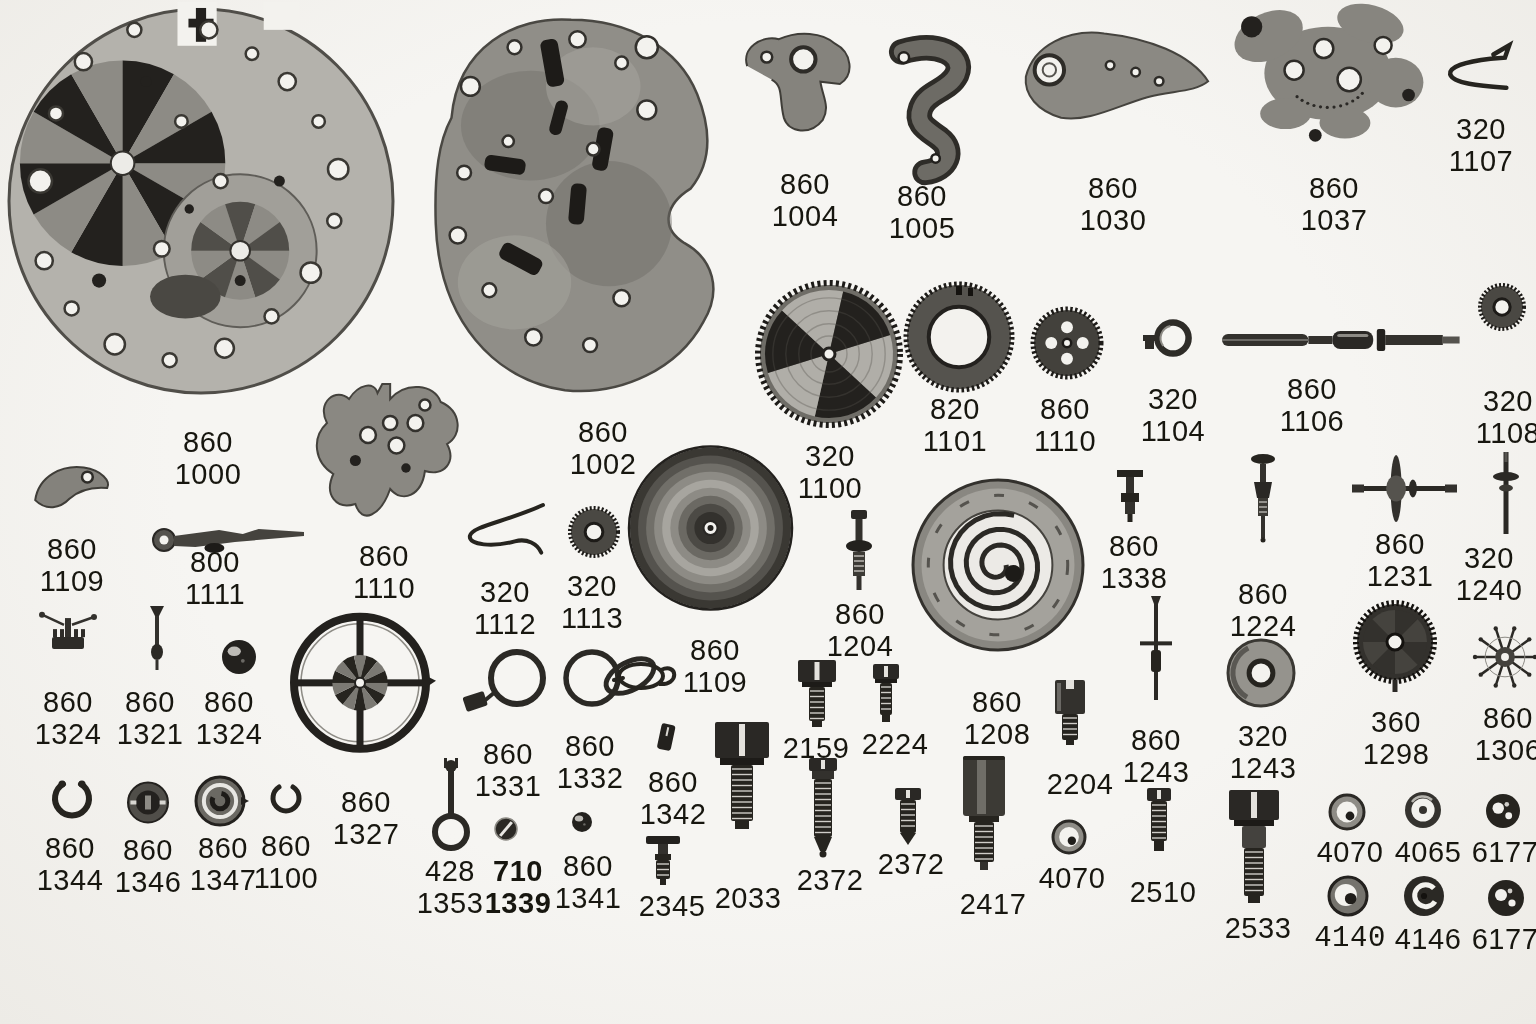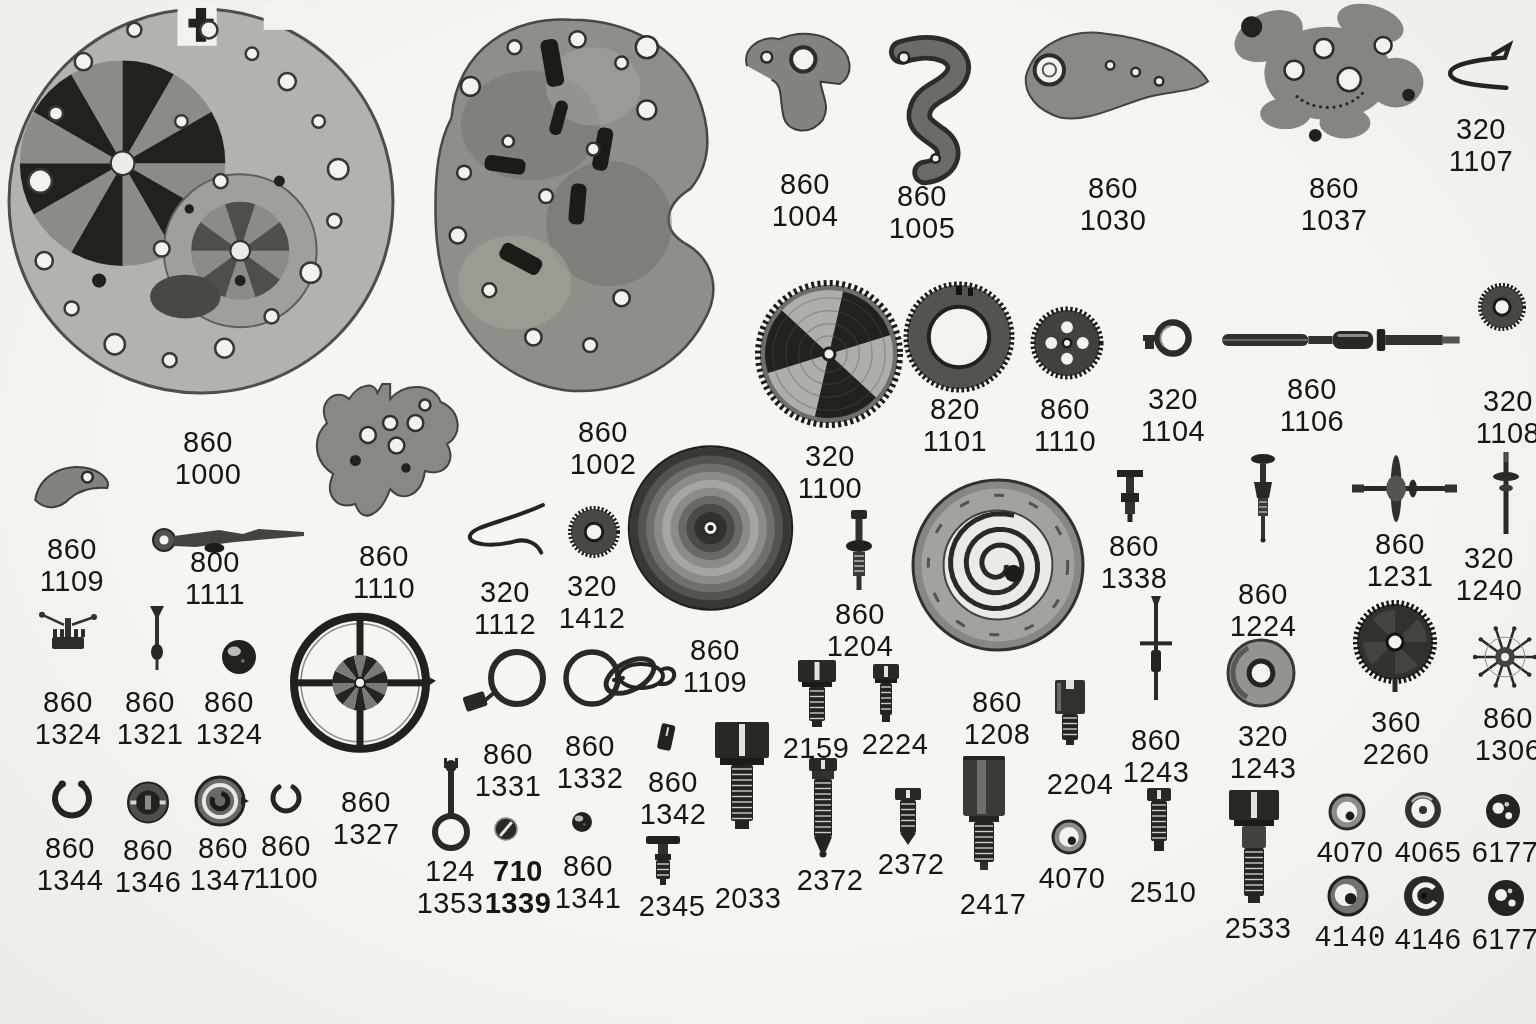--- a/index.html
+++ b/index.html
@@ -337,21 +337,21 @@
       </div>
       <div class="glyph" style="left: 568px; top: 506px; width: 52px; height: 52px;">
         <svg viewBox="0 0 52 52" width="52" height="52">
           <circle cx="26" cy="26" r="23" fill="#4a4843"></circle>
           <circle cx="26" cy="26" r="24" fill="none" stroke="#1d1b18" stroke-width="4" stroke-dasharray="2 2"></circle>
           <circle cx="26" cy="26" r="8.84" fill="#f3f2ee" stroke="#1d1b18" stroke-width="3"></circle>
         </svg>
       </div>
       <div class="plabel" style="left: 592px; top: 570px;">
         <span>320</span>
-        <span>1412</span>
+        <span>1113</span>
       </div>
       <div class="glyph" style="left: 628px; top: 443px; width: 165px; height: 170px;">
         <svg viewBox="0 0 165 170" width="165" height="170">
           <circle cx="82.5" cy="85" r="80.5" fill="#3a3833"></circle>
           <circle cx="82.5" cy="85" r="72.45" fill="#55534e"></circle>
           <circle cx="82.5" cy="85" r="64.4" fill="#716f69"></circle>
           <circle cx="82.5" cy="85" r="56.349999999999994" fill="#8d8b85"></circle>
           <circle cx="82.5" cy="85" r="48.3" fill="#a7a59f"></circle>
           <circle cx="82.5" cy="85" r="40.25" fill="#8d8b85"></circle>
           <circle cx="82.5" cy="85" r="32.199999999999996" fill="#6b6963"></circle>
@@ -489,21 +489,21 @@
           <path d="M43,44 L11,44.00000000000001 A32,32 0 0 1 20.372583002030474,21.37258300203048 Z" fill="#33312d"></path>
           <path d="M43,44 L20.372583002030474,21.37258300203048 A32,32 0 0 1 42.99999999999999,12 Z" fill="#45433e"></path>
           <path d="M43,44 L42.99999999999999,12 A32,32 0 0 1 65.62741699796952,21.372583002030474 Z" fill="#33312d"></path>
           <path d="M43,44 L65.62741699796952,21.372583002030474 A32,32 0 0 1 75,43.99999999999999 Z" fill="#45433e"></path>
           <circle cx="43" cy="44" r="8" fill="#f3f2ee" stroke="#14120f" stroke-width="3"></circle>
           <rect x="40.5" y="82" width="5" height="12" fill="#2b2925"></rect>
         </svg>
       </div>
       <div class="plabel" style="left: 1396px; top: 706px;">
         <span>360</span>
-        <span>2260</span>
+        <span>1298</span>
       </div>
       <div class="glyph" style="left: 1472px; top: 620px; width: 66px; height: 74px;">
         <svg viewBox="0 0 66 74" width="66" height="74">
           <line x1="33" y1="37" x2="63" y2="37" stroke="#2b2925" stroke-width="2.5"></line>
           <circle cx="63" cy="37" r="2.2" fill="#2b2925"></circle>
           <line x1="33" y1="37" x2="57.270509831248425" y2="54.633557568774194" stroke="#2b2925" stroke-width="2.5"></line>
           <circle cx="57.270509831248425" cy="54.633557568774194" r="2.2" fill="#2b2925"></circle>
           <line x1="33" y1="37" x2="42.270509831248425" y2="65.53169548885461" stroke="#2b2925" stroke-width="2.5"></line>
           <circle cx="42.270509831248425" cy="65.53169548885461" r="2.2" fill="#2b2925"></circle>
           <line x1="33" y1="37" x2="23.729490168751582" y2="65.53169548885461" stroke="#2b2925" stroke-width="2.5"></line>
@@ -927,21 +927,21 @@
       <div class="glyph" style="left: 425px; top: 758px; width: 52px; height: 94px;">
         <svg viewBox="0 0 52 94" width="52" height="94">
           <circle cx="26" cy="74" r="16" fill="none" stroke="#2b2925" stroke-width="6"></circle>
           <rect x="23" y="8" width="6" height="50" fill="#2b2925"></rect>
           <circle cx="26" cy="8" r="6" fill="#2b2925"></circle>
           <rect x="19" y="0" width="3" height="10" fill="#2b2925"></rect>
           <rect x="30" y="0" width="3" height="10" fill="#2b2925"></rect>
         </svg>
       </div>
       <div class="plabel" style="left: 450px; top: 855px;">
-        <span>124</span>
+        <span>428</span>
         <span>1353</span>
       </div>
       <div class="glyph" style="left: 490px; top: 814px; width: 32px; height: 30px;">
         <svg viewBox="0 0 32 30" width="32" height="30">
           <circle cx="16" cy="15" r="11" fill="#2b2925"></circle>
           <circle cx="16" cy="15" r="11" fill="none" stroke="#8d8b85" stroke-width="1.5"></circle>
           <rect x="14.5" y="6" width="3" height="18" fill="#e8e7e3" transform="rotate(40 16 15)"></rect>
         </svg>
       </div>
       <div class="plabel" style="left: 518px; top: 855px; font-weight: bold;">

